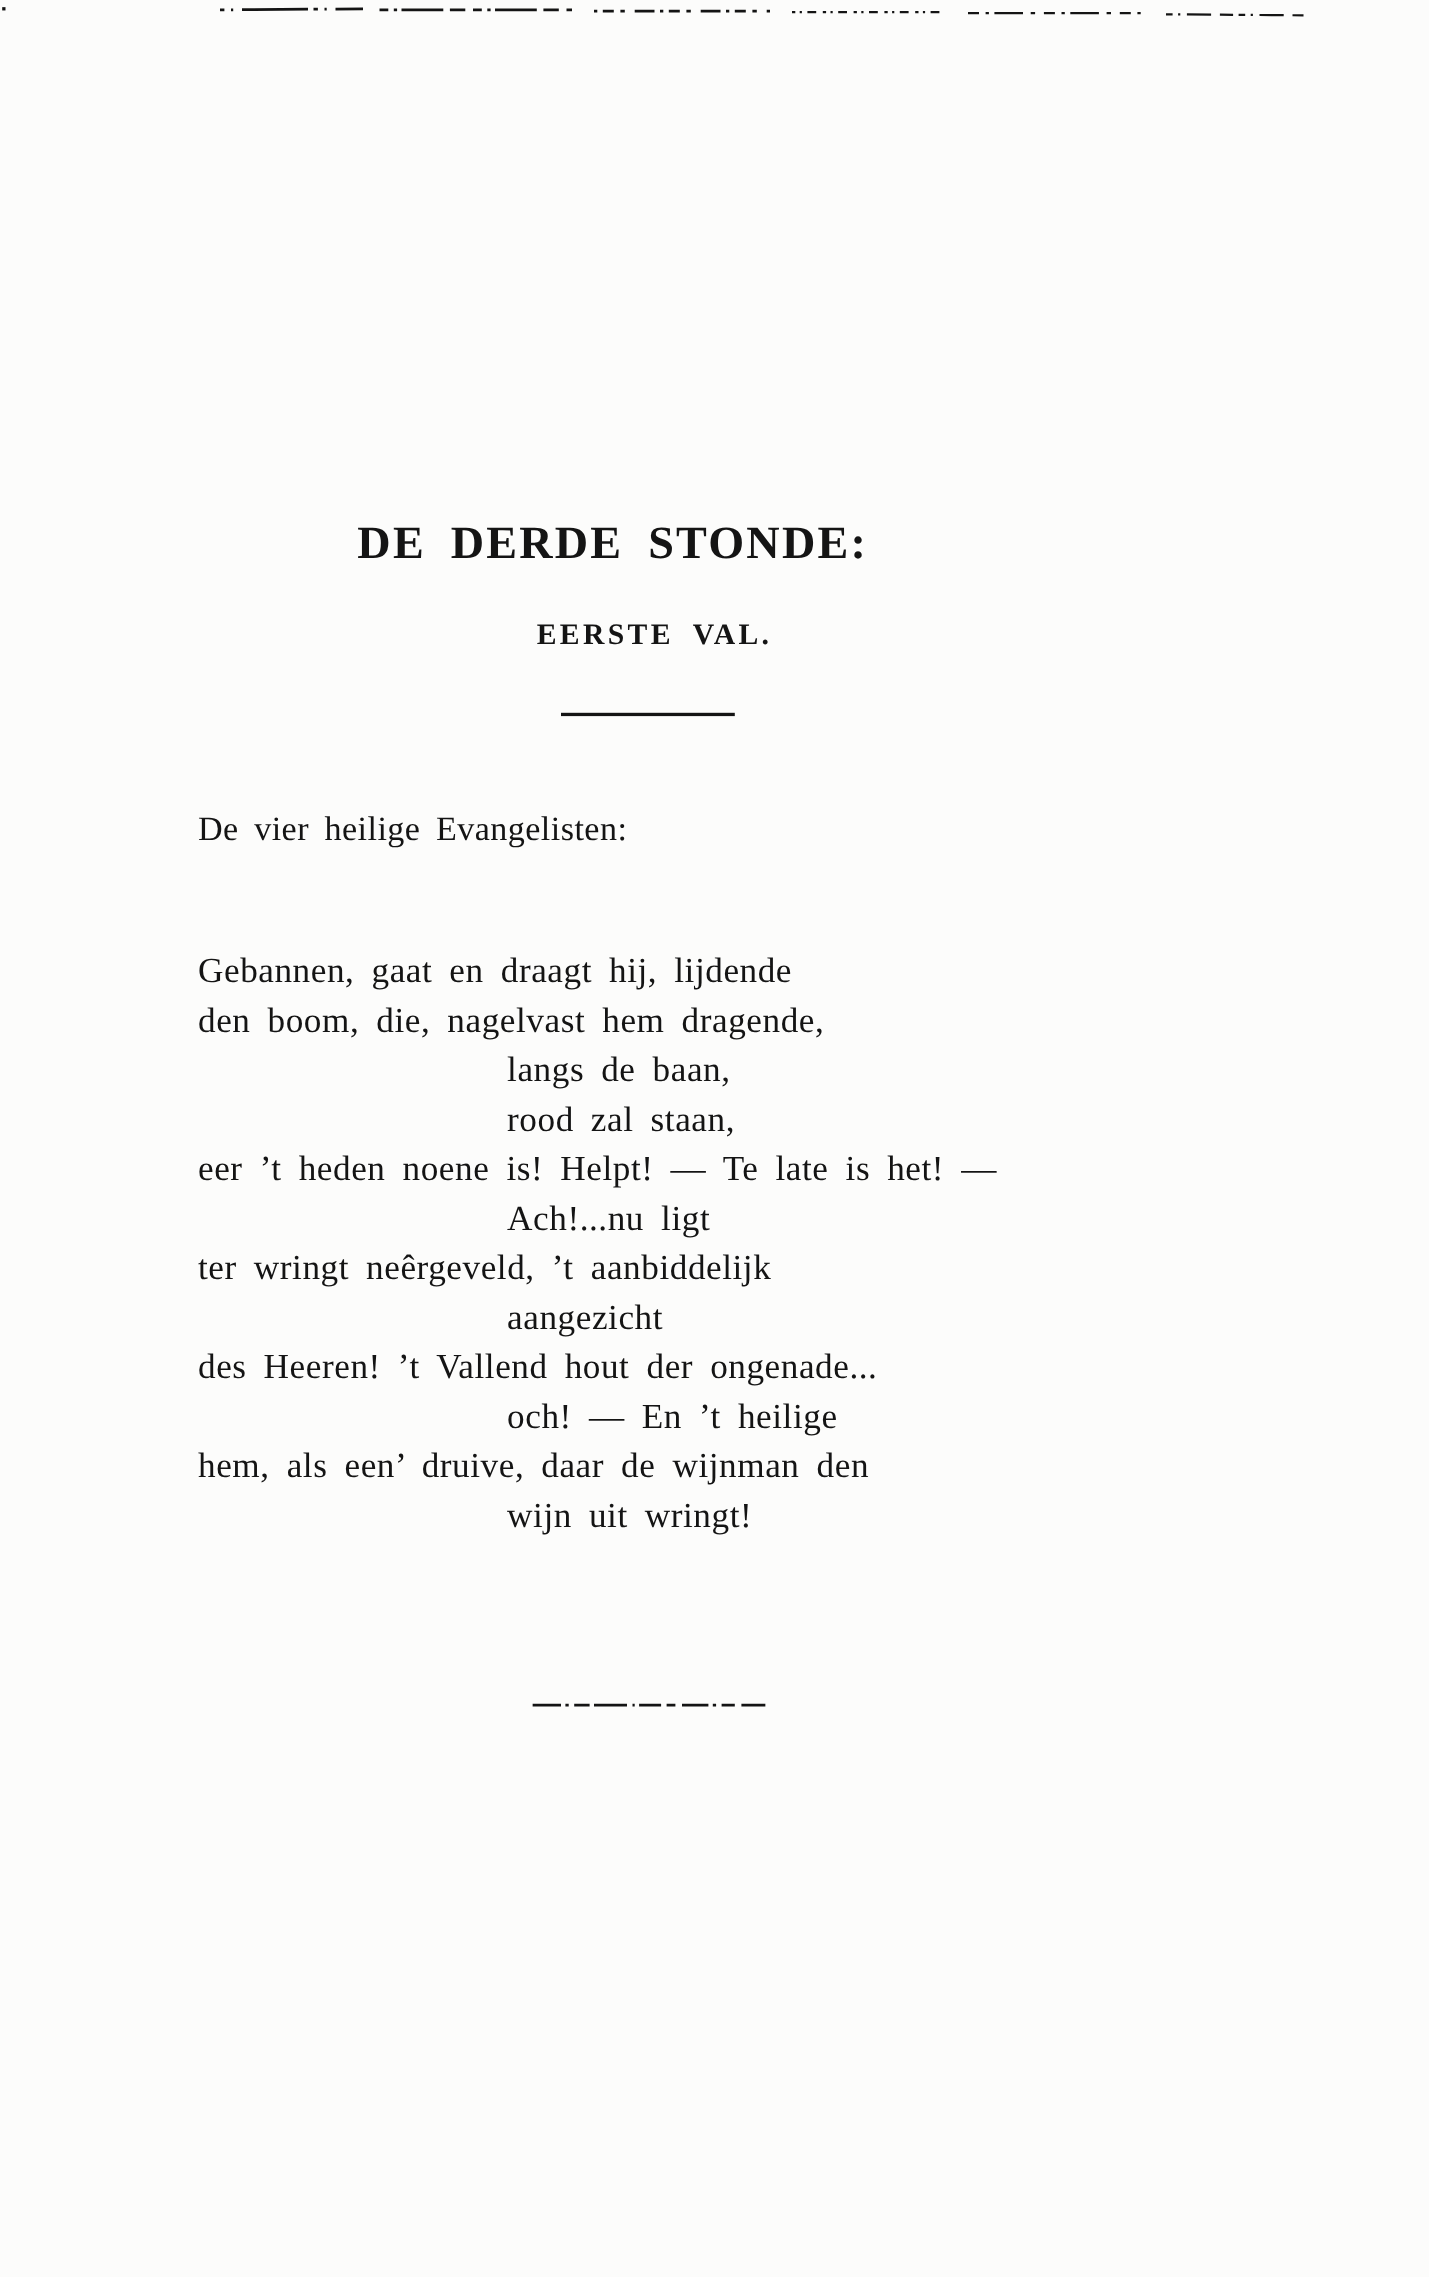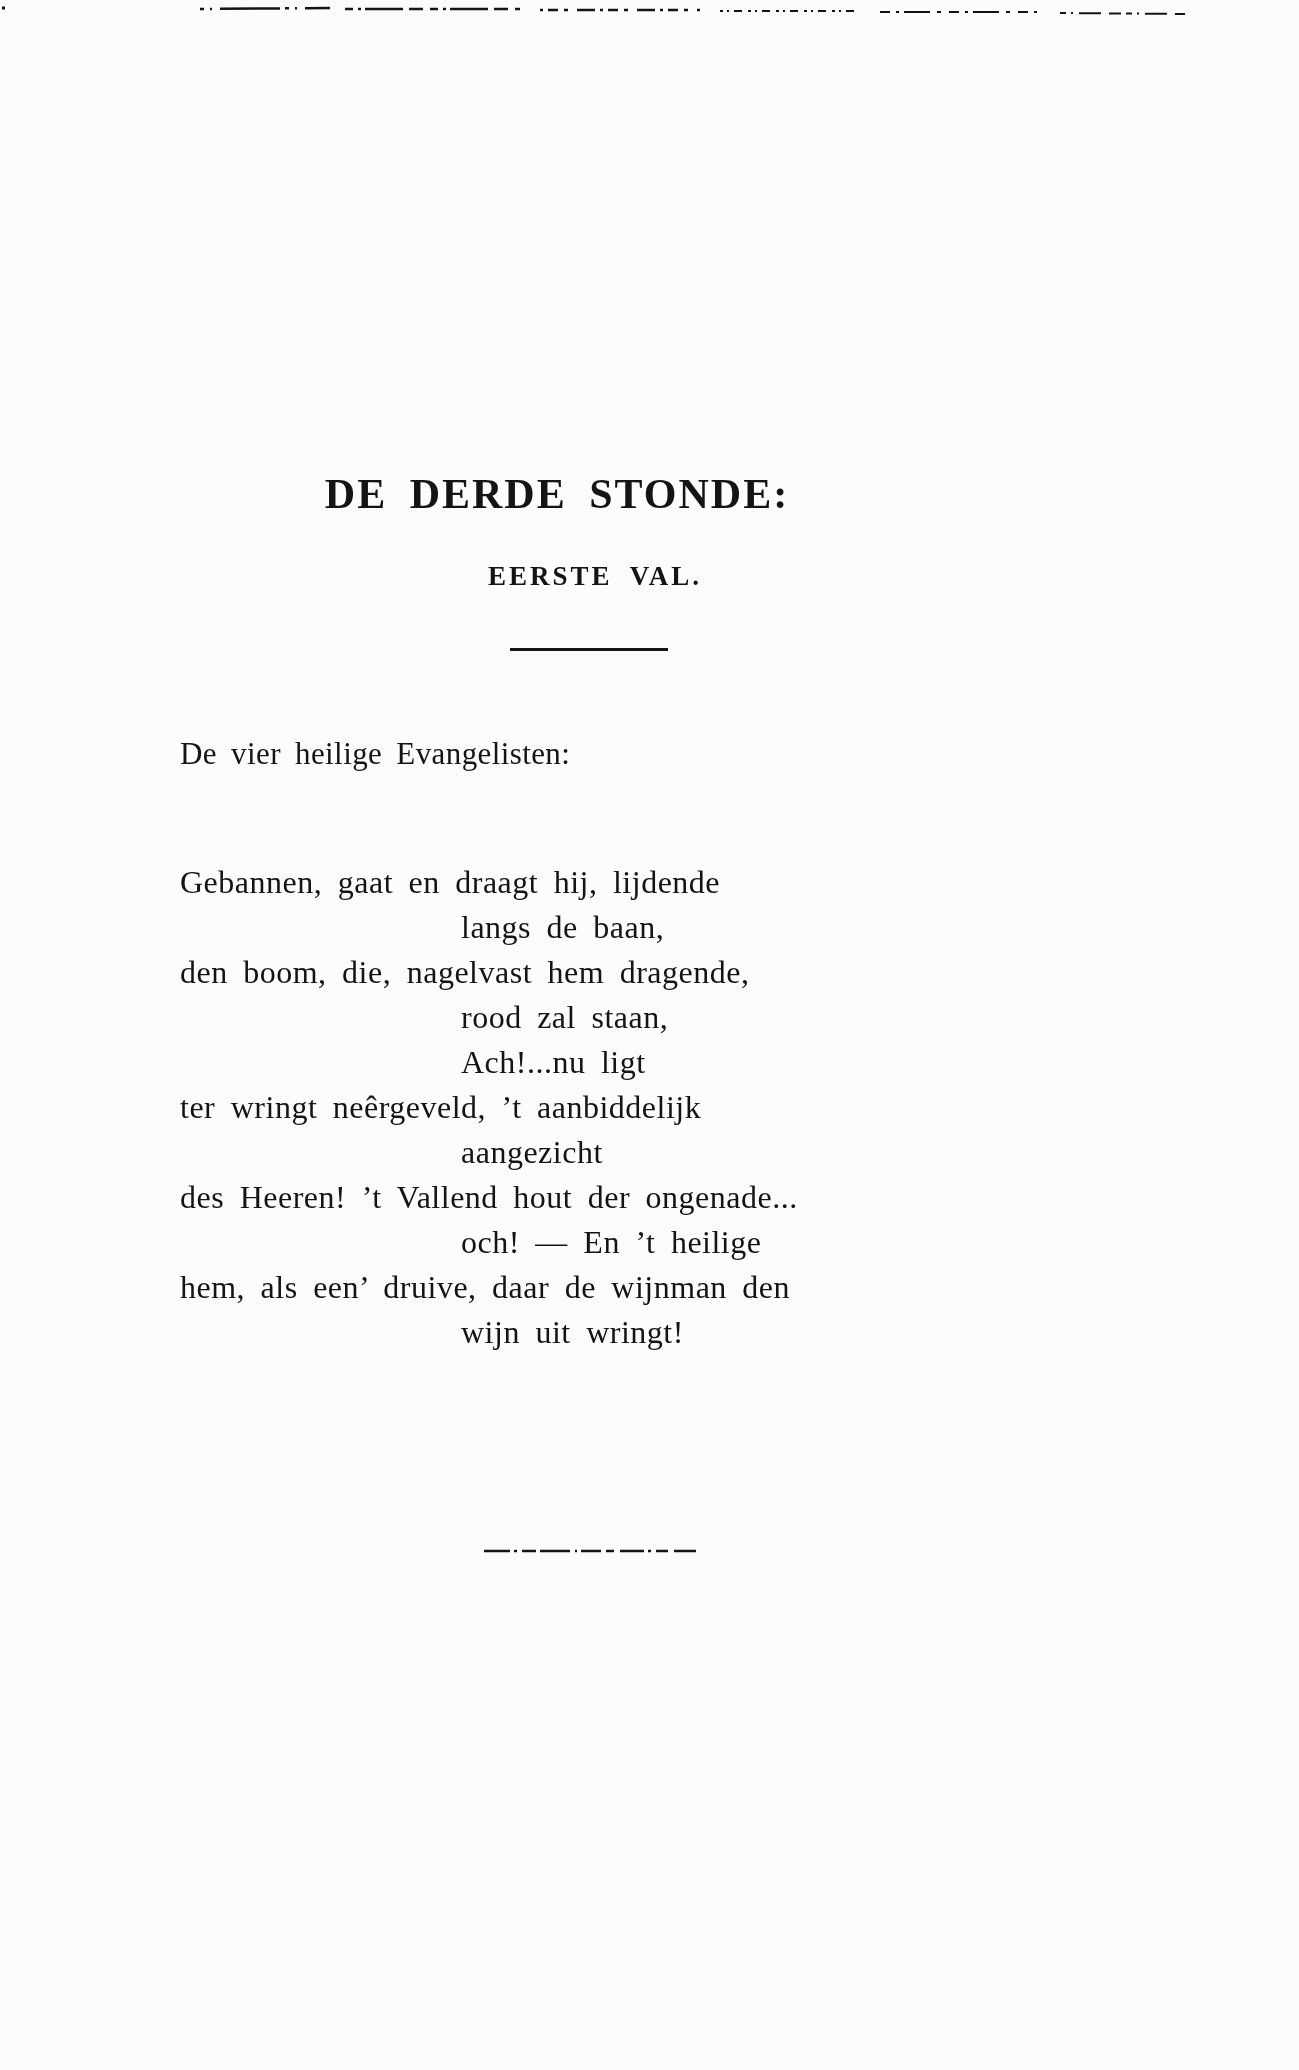--- a/index.html
+++ b/index.html
@@ -69,23 +69,24 @@
 
     <h2 class="subtitle">EERSTE VAL.</h2>
 
     <div class="divider-top"></div>
 
     <div class="dedication">De vier heilige Evangelisten:</div>
 
     <div class="poem">
 
     <div class="poem-line">Gebannen, gaat en draagt hij, lijdende</div>
+        <div class="poem-line">den boom, die, nagelvast hem dragende,</div>
         <div class="poem-line indent">langs de baan,</div>
-        <div class="poem-line">den boom, die, nagelvast hem dragende,</div>
         <div class="poem-line indent">rood zal staan,</div>
+        <div class="poem-line">eer ’t heden noene is! Helpt! — Te late is het! —</div>
         <div class="poem-line indent">Ach!...nu ligt</div>
         <div class="poem-line">ter wringt neêrgeveld, ’t aanbiddelijk</div>
         <div class="poem-line indent">aangezicht</div>
         <div class="poem-line">des Heeren! ’t Vallend hout der ongenade...</div>
         <div class="poem-line indent">och! — En ’t heilige</div>
         <div class="poem-line">hem, als een’ druive, daar de wijnman den</div>
         <div class="poem-line indent">wijn uit wringt!</div>
       </div>
 
   </div>

